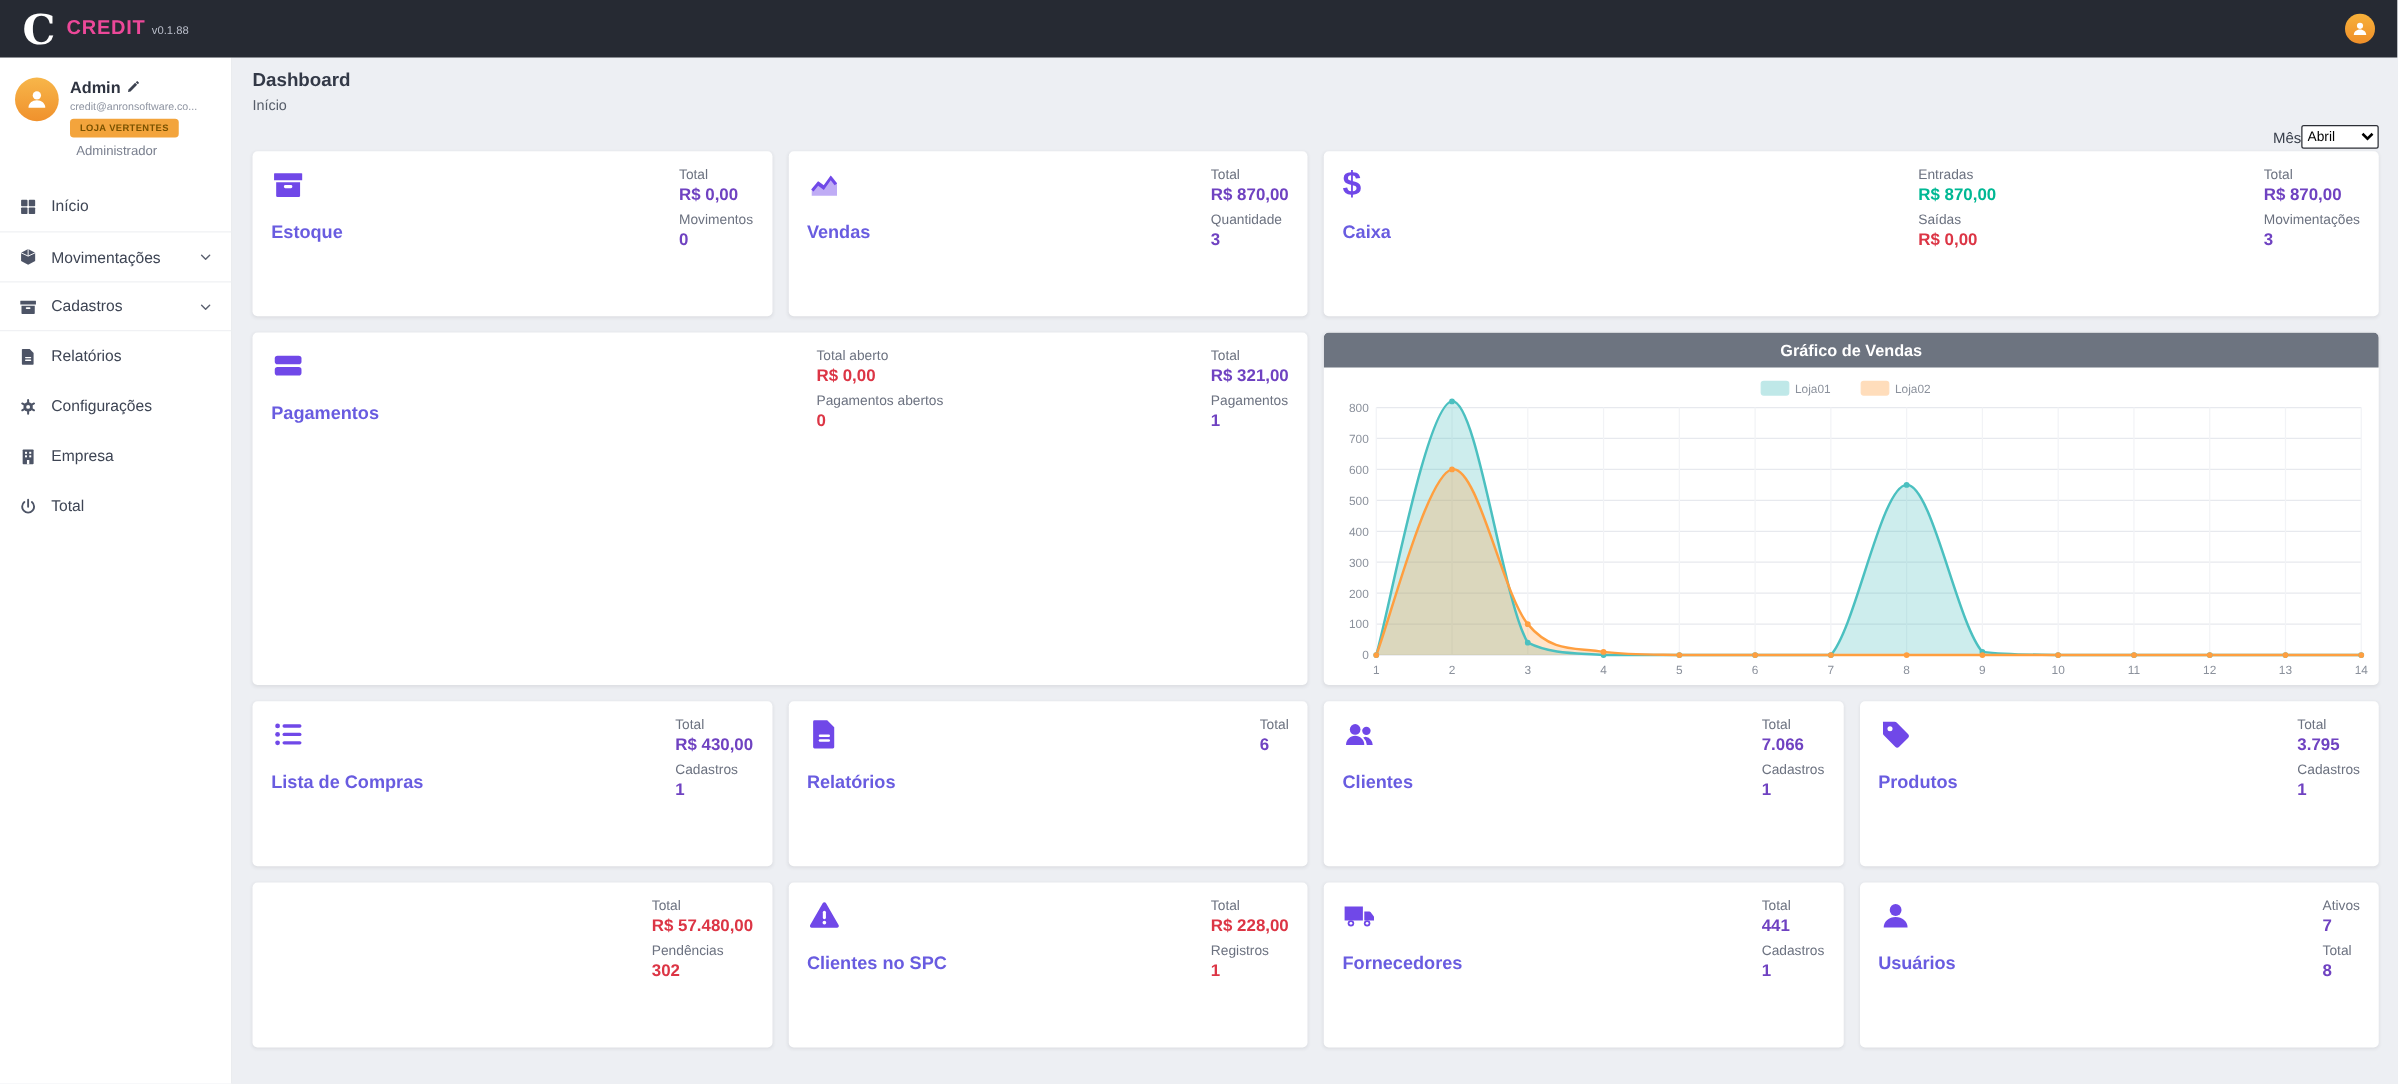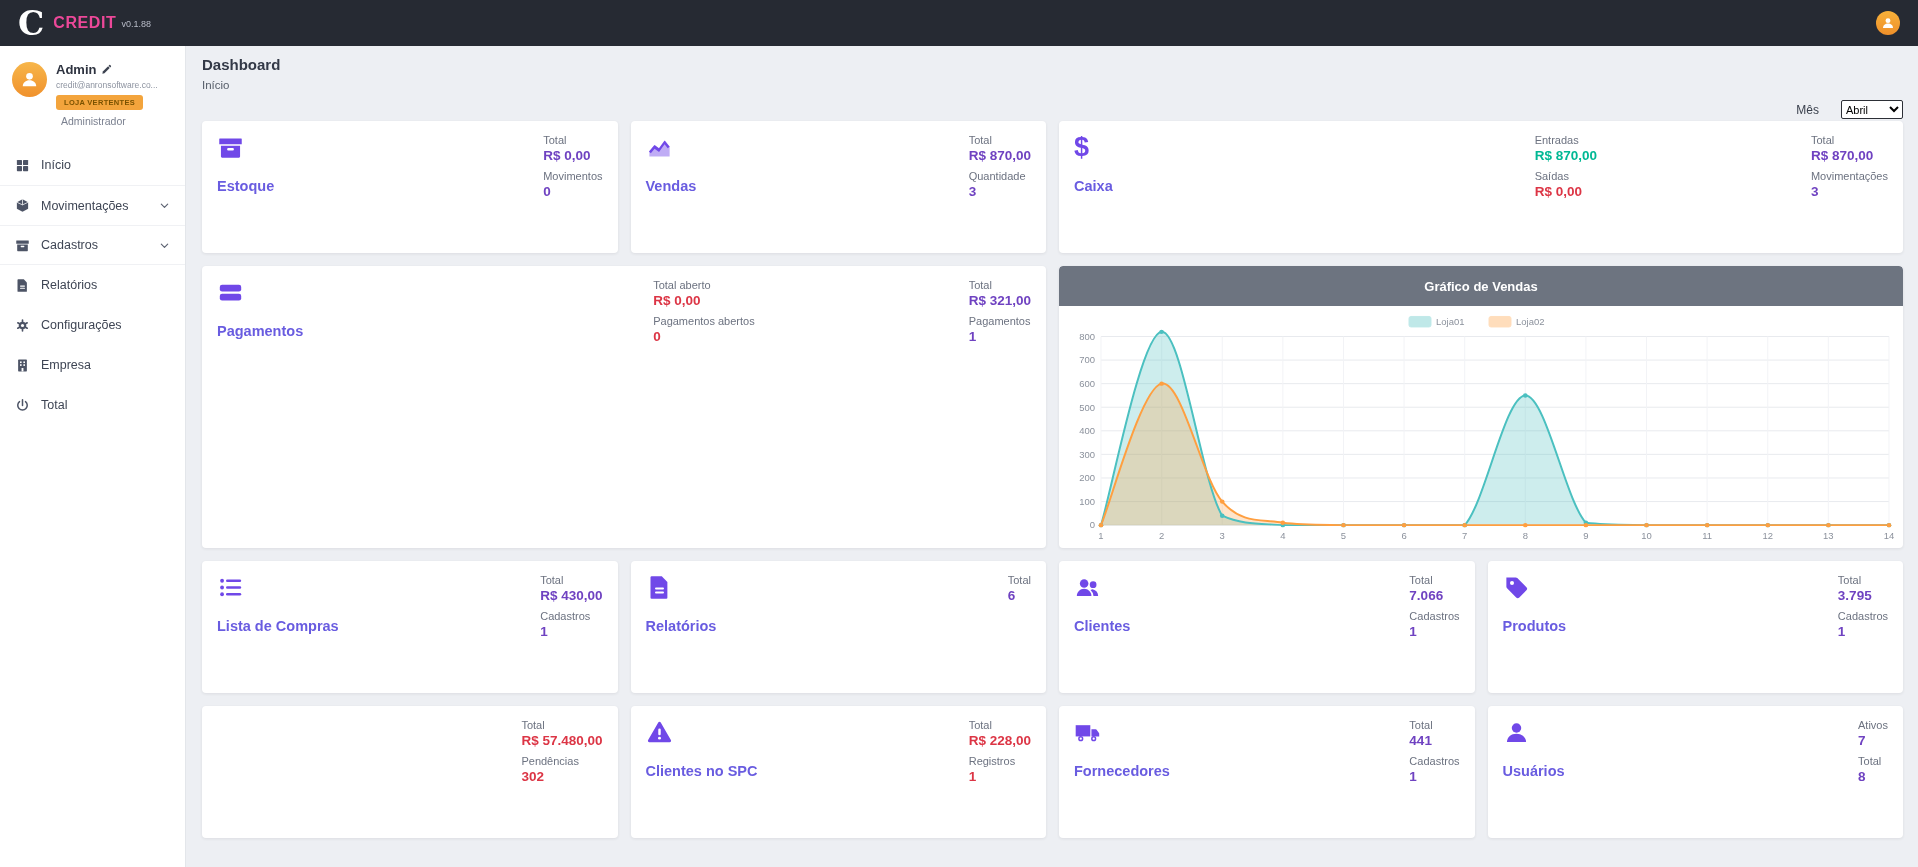--- a/index.html
+++ b/index.html
@@ -32,21 +32,21 @@
   .mi-icon{width:15px;height:15px;color:#4d5466;display:inline-flex;flex:none}
   .mi-icon svg{width:100%;height:100%}
   .chev{margin-left:auto;width:11px;height:11px;color:#5b6170;display:inline-flex}
   .chev svg{width:100%;height:100%}
 
   
   .main{position:absolute;left:186px;top:46px;right:0;bottom:0;background:#edeff3;overflow:hidden}
   .page-head{position:absolute;left:16px;top:10px}
   .page-title{font-size:15px;font-weight:700;color:#333947}
   .page-sub{font-size:11.5px;color:#565d69;margin-top:6px}
-  .month-picker{position:absolute;right:15px;top:54px;display:flex;align-items:center;gap:22px;font-size:12px;color:#3a404c}
+  .month-picker{position:absolute;right:15px;top:54px;display:flex;align-items:center;gap:0;font-size:12px;color:#3a404c}
   .month-picker select{font-size:11px;height:19px;min-width:62px;border:1px solid #2c2f36;border-radius:2px;background:#fff;font-family:"Liberation Sans",sans-serif}
 
   
   .cards{position:absolute;left:16px;right:15px;top:75px;display:grid;grid-template-columns:repeat(4,1fr);grid-template-rows:132px 282px 132px 132px;gap:13px}
   .span2{grid-column:span 2}
   .card{background:#fff;border-radius:4px;box-shadow:0 1px 3px rgba(40,45,60,.09);padding:13px 15px;display:flex;gap:12px;position:relative}
   .card-left{display:flex;flex-direction:column;flex:none}
   .card-icon{width:27px;height:27px;color:var(--icon,#7048e8);display:inline-flex}
   .card-icon svg{width:100%;height:100%}
   .glyph-icon{font-size:27px;font-weight:700;color:var(--icon,#7048e8);line-height:27px;width:27px;height:27px;display:inline-block}
@@ -58,21 +58,21 @@
   .card-caixa .stats.mid{margin-right:0}
   .card-caixa .gap,.card-pagamentos .gap{width:190px;flex:none}
   .stat-label{font-size:11px;color:#6c7280}
   .stat-value{font-size:13.5px;font-weight:700;margin-top:2px}
   .c-purple{color:var(--purple,#6f42c1)}
   .c-red{color:var(--red,#dc3545)}
   .c-green{color:var(--green,#00b894)}
 
   
   .chart-card{padding:0;flex-direction:column;gap:0;overflow:hidden}
-  .chart-head{height:40px;background:#6d7480;color:#fff;font-size:13px;font-weight:700;display:flex;align-items:center;justify-content:center;border-radius:4px 4px 0 0}
+  .chart-head{height:28px;background:#6d7480;color:#fff;font-size:13px;font-weight:700;display:flex;align-items:center;justify-content:center;border-radius:4px 4px 0 0}
   .chart-body{flex:1;position:relative}
   .chart-body svg{position:absolute;inset:0;width:100%;height:100%}
   .tk{font-size:9.5px;fill:#8b919c;font-family:"Liberation Sans",sans-serif}
 </style>
 </head>
 <body>
 
 <div class="screen">
 
   <div class="topbar">

